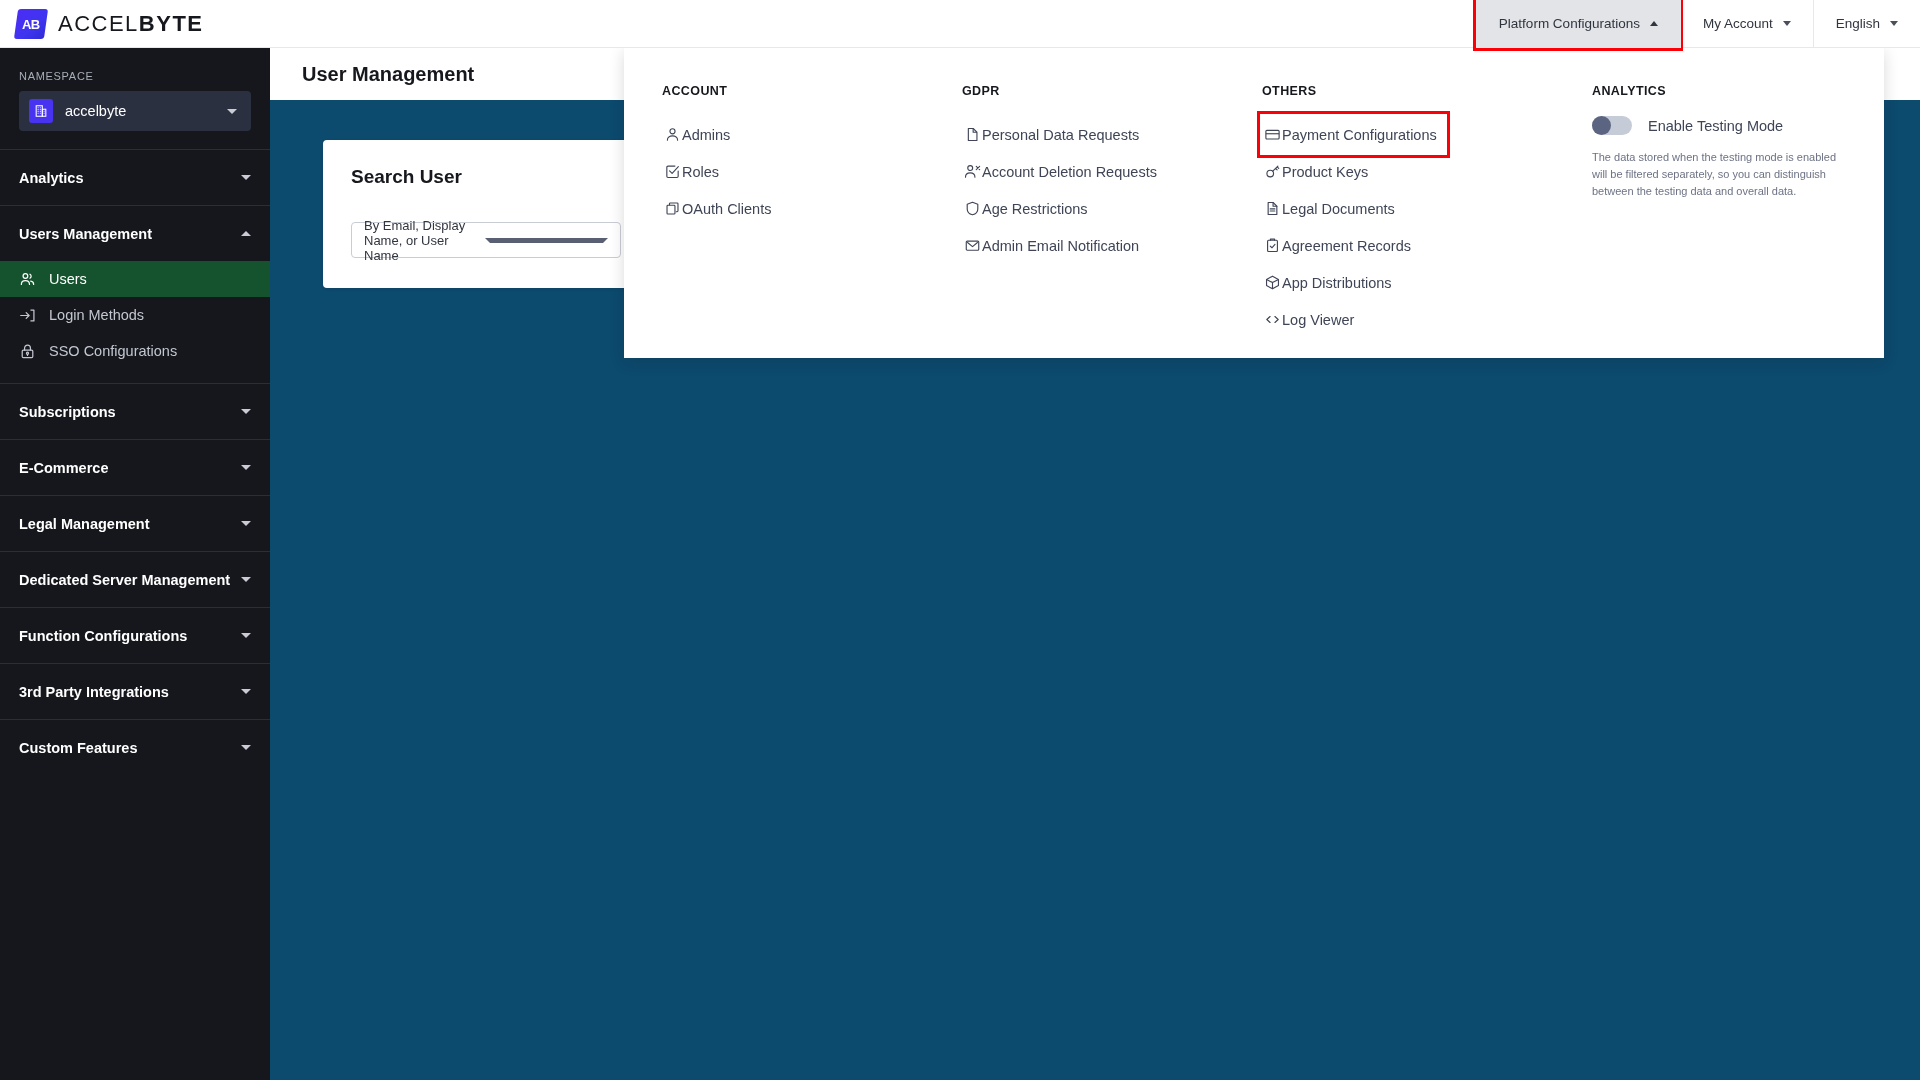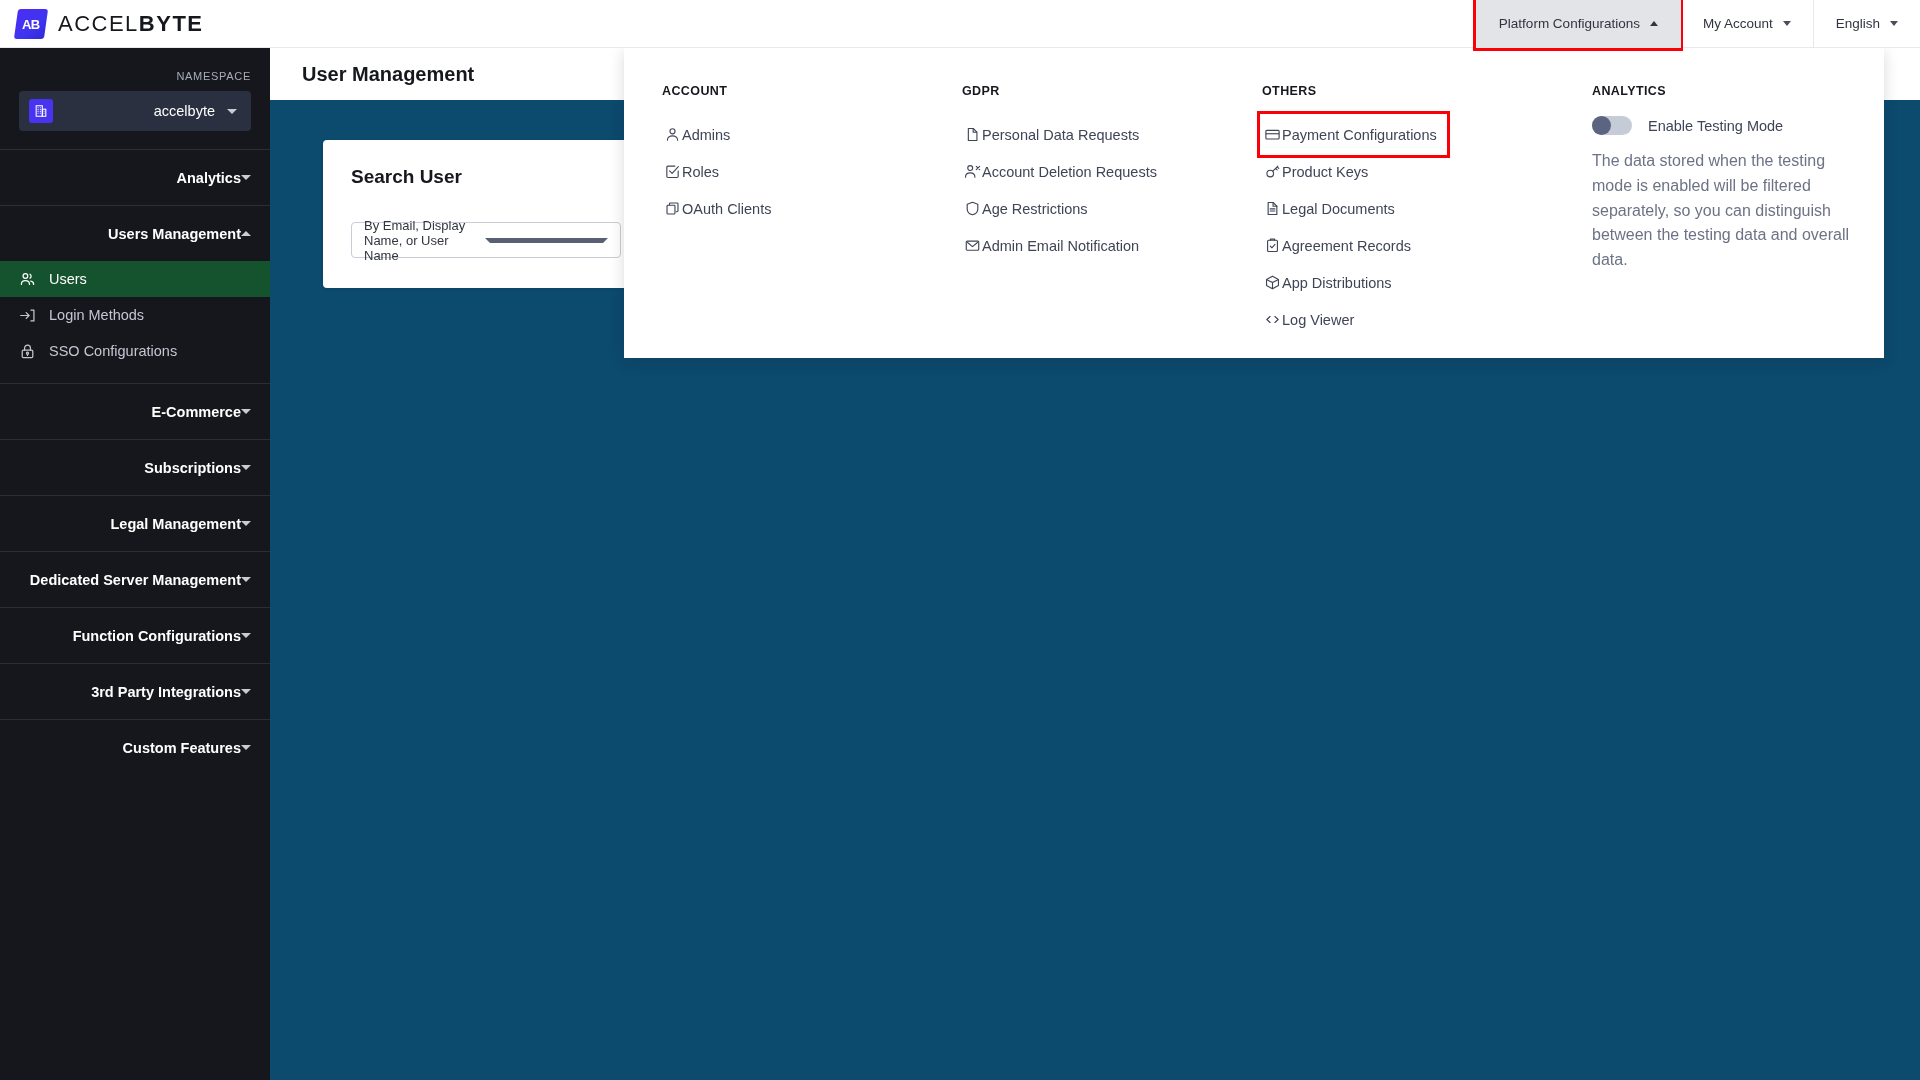--- a/index.html
+++ b/index.html
@@ -67,21 +67,20 @@
   }
   .caret.up { border-top: none; border-bottom: 5px solid #31353f; }
 
   
   .sidebar {
     position: absolute; top: 48px; left: 0;
     width: 270px; height: 1032px;
     background: #15171c;
     z-index: 20;
     overflow: hidden;
-    text-align: right;
   }
   .ns-block { padding: 22px 19px 18px 19px; }
   .ns-label {
     font-size: 11px; letter-spacing: 0.7px;
     color: #a8adb8; margin-bottom: 9px;
   }
   .ns-select {
     height: 40px; background: #2b3040;
     border-radius: 4px;
     display: flex; align-items: center;
@@ -221,21 +220,21 @@
     background: #c6cbd8; position: relative; cursor: pointer;
     flex: 0 0 auto;
   }
   .toggle .knob {
     position: absolute; top: 0px; left: 0px;
     width: 19px; height: 19px; border-radius: 50%;
     background: #5b6480;
   }
   .toggle-label { font-size: 14.5px; color: #3f4556; }
   .toggle-desc {
-    font-size: 16px; line-height: 1.55;
+    font-size: 11px; line-height: 1.55;
     color: #6d7385; width: 262px;
   }
 
   svg { display: block; }
 </style>
 </head>
 <body>
 
 <div class="topbar">
   <div class="brand">
@@ -323,27 +322,27 @@
             <path d="M9 11.9v1.3"></path>
           </svg>
         </span>
         <span>SSO Configurations</span>
       </div>
     </div>
   </div>
 
   <div class="nav-group">
     <div class="nav-section">
+      <span class="nav-section-label">Subscriptions</span>
+      <span class="nav-section-caret"></span>
+    </div>
+  </div>
+  <div class="nav-group">
+    <div class="nav-section">
       <span class="nav-section-label">E-Commerce</span>
-      <span class="nav-section-caret"></span>
-    </div>
-  </div>
-  <div class="nav-group">
-    <div class="nav-section">
-      <span class="nav-section-label">Subscriptions</span>
       <span class="nav-section-caret"></span>
     </div>
   </div>
   <div class="nav-group">
     <div class="nav-section">
       <span class="nav-section-label">Legal Management</span>
       <span class="nav-section-caret"></span>
     </div>
   </div>
   <div class="nav-group">

